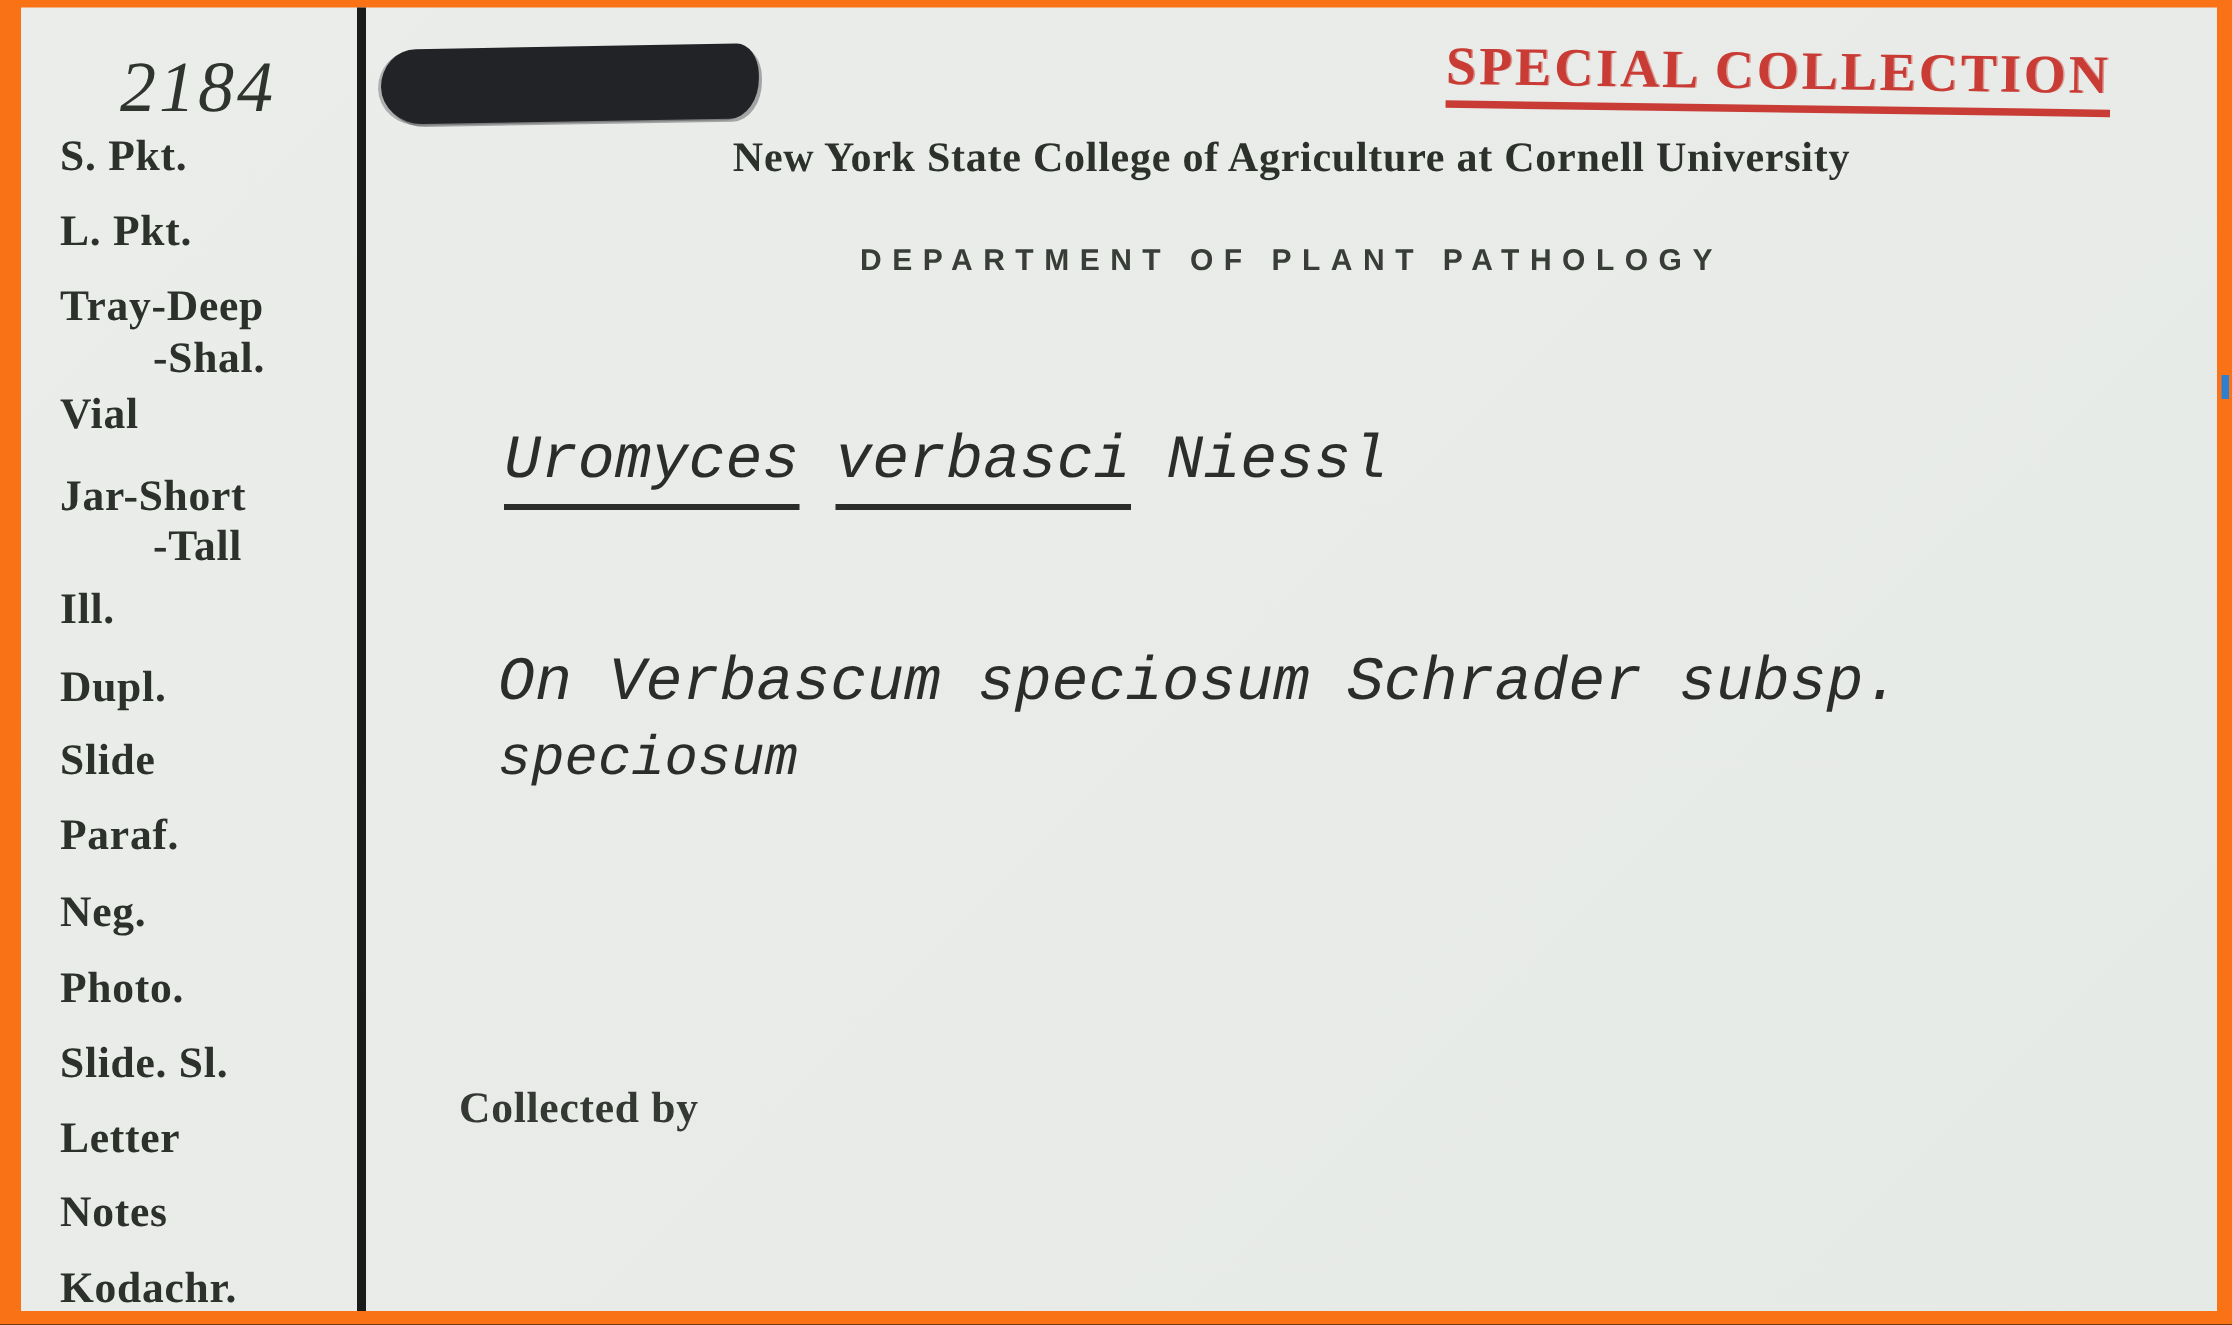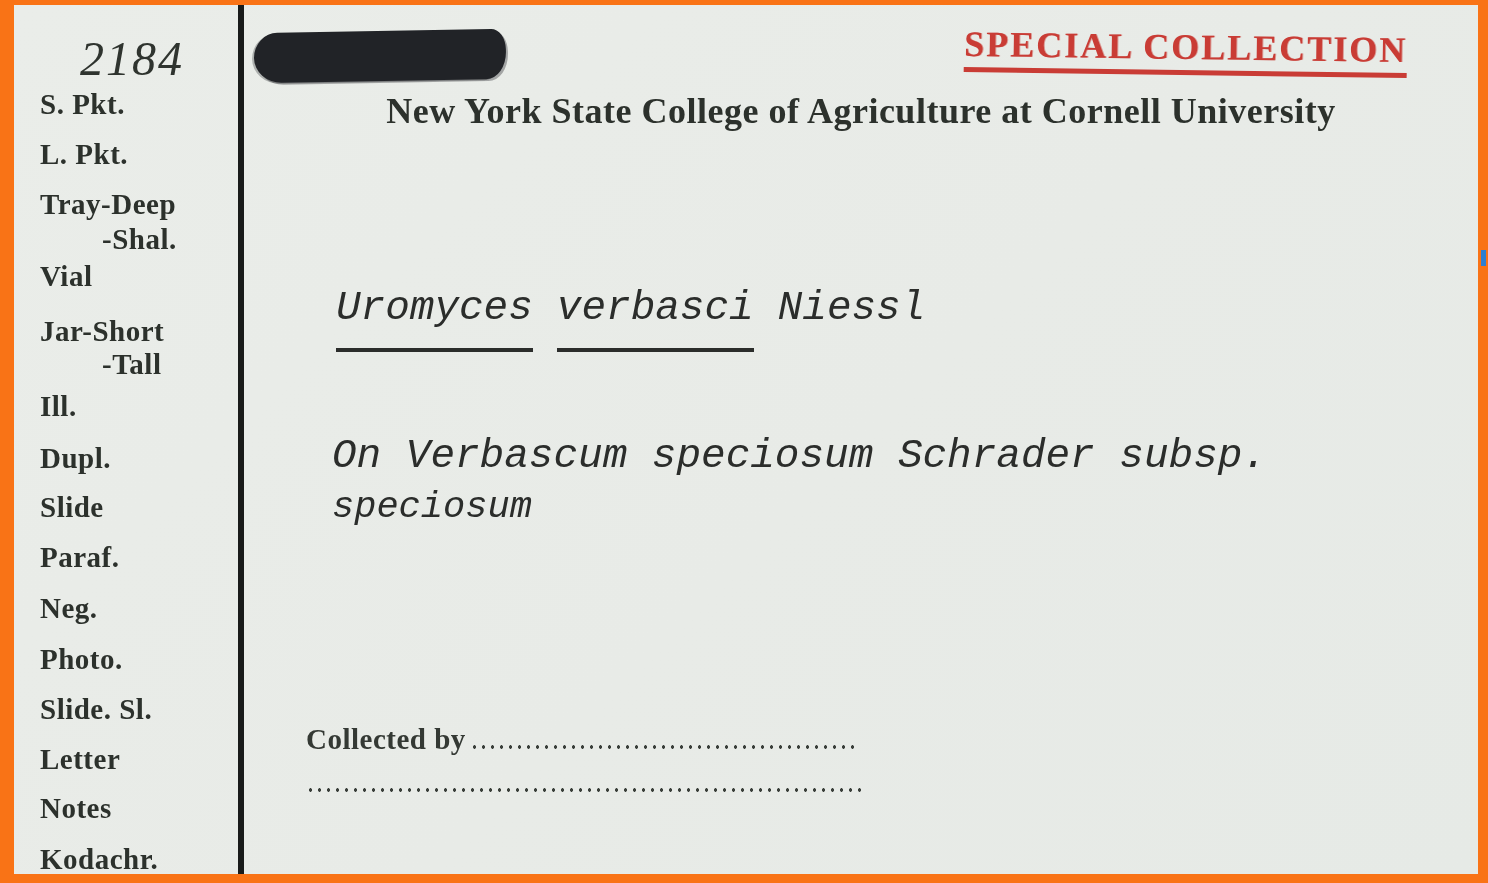--- a/index.html
+++ b/index.html
@@ -19,31 +19,31 @@
   
   .scribble{position:absolute;left:240px;top:26px;width:252px;height:50px;background:#212327;
             border-radius:26px 16px 22px 30px / 55% 45% 60% 55%;transform:rotate(-1deg);
             box-shadow:2px 2px 0 rgba(33,35,39,.35), -2px 1px 0 rgba(33,35,39,.3);}
   .typed{font-family:"Liberation Mono", monospace;font-style:italic;color:#2b2d2b;}
   .series{position:absolute;left:489px;top:27px;font-size:39px;letter-spacing:1px;white-space:nowrap;}
   .stamp{position:absolute;left:950px;top:21px;font-size:36px;font-weight:700;letter-spacing:2px;
          color:#c93c35;border-bottom:5px solid #c93c35;padding-bottom:2px;
          transform:rotate(0.8deg);white-space:nowrap;text-shadow:1px 0 0 rgba(201,60,53,.45);}
   .institution{position:absolute;left:232px;top:85px;width:1230px;text-align:center;
-               font-size:36px;font-weight:700;color:#2c312c;letter-spacing:.5px;white-space:nowrap;}
+               font-size:28px;font-weight:700;color:#2c312c;letter-spacing:.5px;white-space:nowrap;}
   .department{position:absolute;left:232px;top:158px;width:1230px;text-align:center;
               font-family:"Liberation Sans", sans-serif;font-size:20px;font-weight:700;
               color:#383d38;letter-spacing:7px;white-space:nowrap;}
   .sci-name{position:absolute;left:322px;top:280px;font-size:41px;white-space:nowrap;}
-  .sci-name .u{border-bottom:4px solid #2b2d2b;padding-bottom:17px;}
+  .sci-name .u{border-bottom:4px solid #2b2d2b;padding-bottom:5px;}
   .sci-name span{margin-right:24px;}
   .host1{position:absolute;left:318px;top:428px;font-size:41px;white-space:nowrap;}
   .host2{position:absolute;left:318px;top:481px;font-size:37px;white-space:nowrap;}
   
-  .fillrow{position:absolute;display:flex;align-items:flex-end;}
+  .fillrow{position:absolute;display:flex;align-items:flex-start;flex-direction:column;}
   .fillrow .lbl{font-size:29px;font-weight:700;color:#343934;letter-spacing:.5px;white-space:nowrap;}
   .fillrow .leader{flex:1;height:4px;margin:0 0 7px 4px;
      background-image:radial-gradient(circle, #3a3f3a 1.6px, transparent 1.9px);
      background-size:9px 4px;background-repeat:repeat-x;background-position:left bottom;}
   .row-collected{left:292px;top:718px;width:550px;}
   .row-determined{left:288px;top:783px;width:562px;}
   .row-date{left:1100px;top:780px;width:298px;}
   
   .artifact{position:absolute;right:-8px;top:245px;width:5px;height:16px;background:#2e7fd0;}
 </style>
@@ -71,20 +71,21 @@
     <div class="side-item" style="top:587px">Neg.</div>
     <div class="side-item" style="top:638px">Photo.</div>
     <div class="side-item" style="top:688px">Slide. Sl.</div>
     <div class="side-item" style="top:738px">Letter</div>
     <div class="side-item" style="top:787px">Notes</div>
     <div class="side-item" style="top:838px">Kodachr.</div>
 
     <div class="scribble"></div>
     <div class="stamp">SPECIAL COLLECTION</div>
     <div class="institution">New York State College of Agriculture at Cornell University</div>
+    <div class="department">DEPARTMENT OF PLANT PATHOLOGY</div>
 
     <div class="sci-name typed">
       <span class="u">Uromyces</span><span class="u">verbasci</span><span>Niessl</span>
     </div>
     <div class="host1 typed">On Verbascum speciosum Schrader subsp.</div>
     <div class="host2 typed">speciosum</div>
 
     <div class="fillrow row-collected">
       <span class="lbl">Collected by</span>
       <span class="leader"></span>

